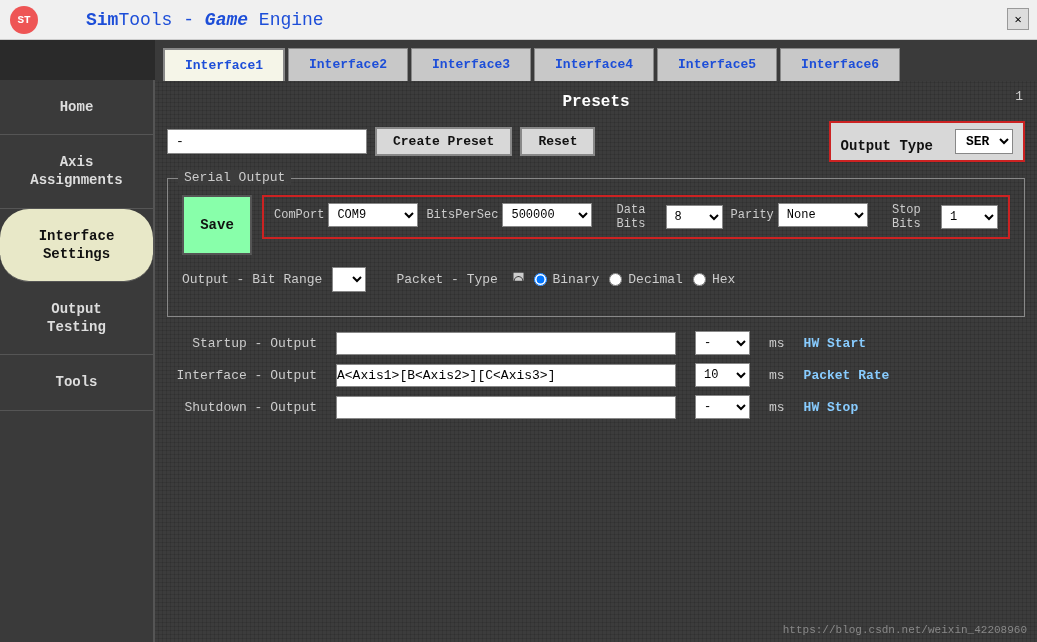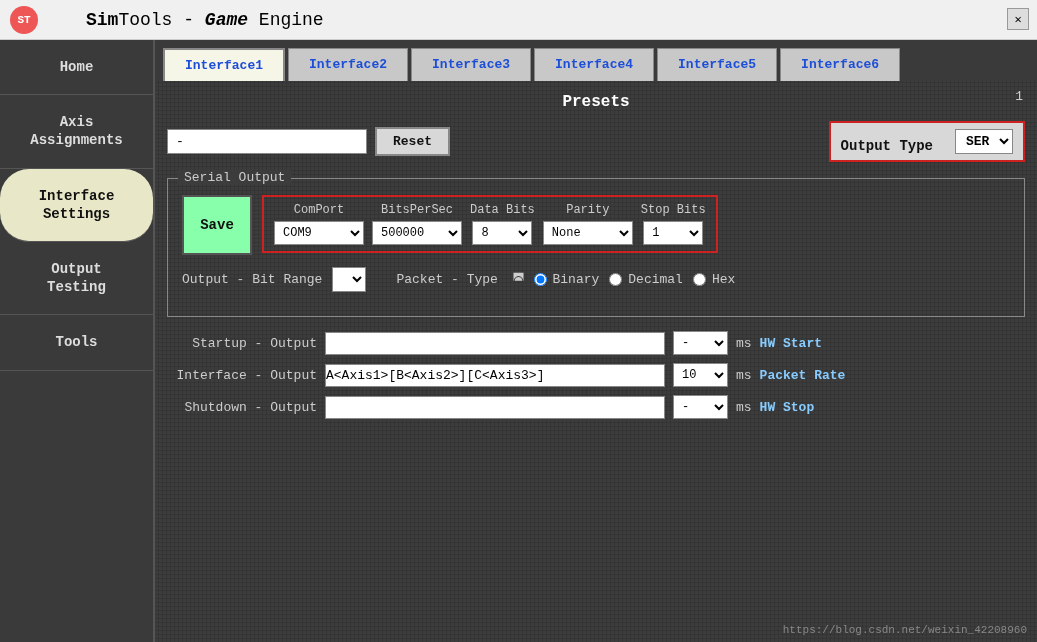--- a/index.html
+++ b/index.html
@@ -32,21 +32,21 @@
       align-items: center;
       justify-content: center;
       color: white;
       font-weight: bold;
       font-size: 11px;
       margin-right: 8px;
     }
     .title-text {
       font-size: 18px;
       font-weight: normal;
-      color: #000000;
+      color: #1d4ed8;
       text-align: center;
     }
     .title-text .sim { font-weight: bold; }
     .title-text .game { font-weight: bold; font-style: italic; }
     .close-btn {
       position: absolute;
       right: 8px;
       top: 8px;
       width: 22px;
       height: 22px;
@@ -65,20 +65,21 @@
       height: calc(642px - 40px);
     }
 
     
     .sidebar {
       width: 155px;
       background: #3a3a3a;
       display: flex;
       flex-direction: column;
       border-right: 2px solid #555;
+      margin-top: 40px;
     }
     .sidebar-item {
       padding: 18px 10px;
       color: #ddd;
       font-size: 14px;
       font-weight: bold;
       text-align: center;
       cursor: pointer;
       border-bottom: 1px solid #555;
       line-height: 1.3;
@@ -243,21 +244,21 @@
     .com-section {
       border: 2px solid #cc2222;
       padding: 6px 10px;
       display: flex;
       flex-direction: column;
       gap: 4px;
     }
 
     .field-group {
       display: flex;
-      flex-direction: column;
+      flex-direction: row;
       align-items: center;
       gap: 4px;
     }
     .field-label {
       color: #ccc;
       font-size: 12px;
       text-align: center;
     }
     .field-select {
       background: #fff;
@@ -301,21 +302,21 @@
     }
     .radio-label {
       color: #ccc;
       font-size: 13px;
     }
 
     
     .data-row {
       display: flex;
       align-items: center;
-      gap: 8px;
+      gap: 19px;
       margin-bottom: 8px;
       color: #ccc;
       font-size: 13px;
     }
     .data-row-label {
       min-width: 150px;
       text-align: right;
       color: #ccc;
     }
     .data-input {
@@ -392,20 +393,21 @@
     </div>
 
     <div class="panel">
       <span class="panel-number">1</span>
 
       <div class="presets-title">Presets</div>
       <div class="presets-row">
         <select class="preset-dropdown">
           <option>-</option>
         </select>
+        <button class="btn">Create Preset</button>
         <button class="btn">Reset</button>
 
         <div class="output-type-box">
           <span class="output-type-label">Output Type</span>
           <select class="output-type-select">
             <option>SER</option>
             <option>PWM</option>
             <option>STP</option>
             <option>DIR</option>
           </select>

